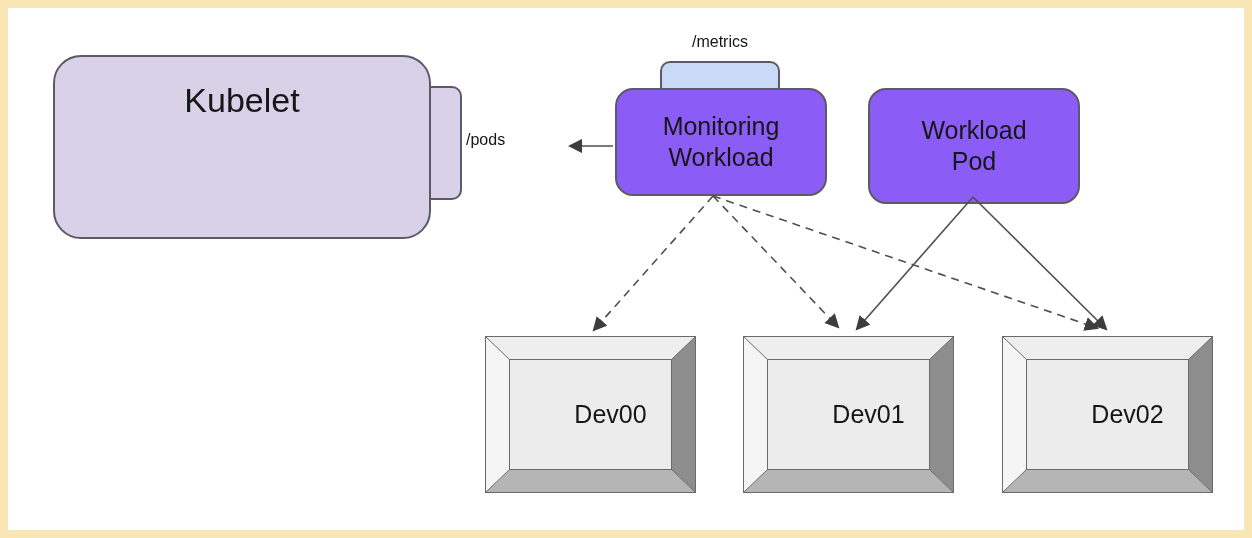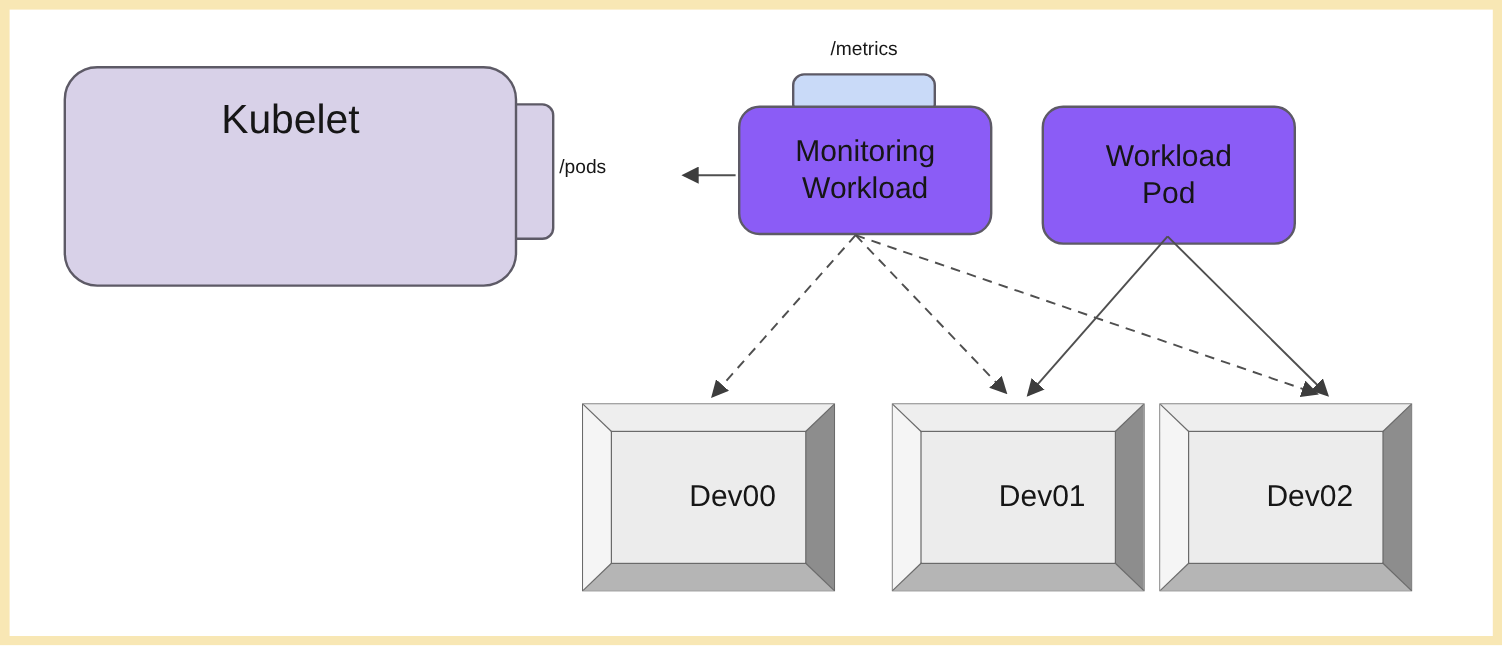--- a/index.html
+++ b/index.html
@@ -89,21 +89,21 @@
     width: 100%; height: 100%;
   }
   .device-label {
     position: relative;
     font-size: 25px;
     z-index: 1;
     margin-left: 40px;
   }
   .dev00 { left: 485px; }
   .dev01 { left: 743px; }
-  .dev02 { left: 966px; }
+  .dev02 { left: 1002px; }
 </style>
 </head>
 <body>
 
 <div class="stage">
 
   <svg class="edges" viewBox="0 0 1252 538" aria-hidden="true">
     <defs>
       <marker id="arrow" viewBox="0 0 10 10" refX="8.5" refY="5" markerWidth="9" markerHeight="9" orient="auto">
         <path d="M0,0 L10,5 L0,10 Z" fill="#3d3d3d"></path>

